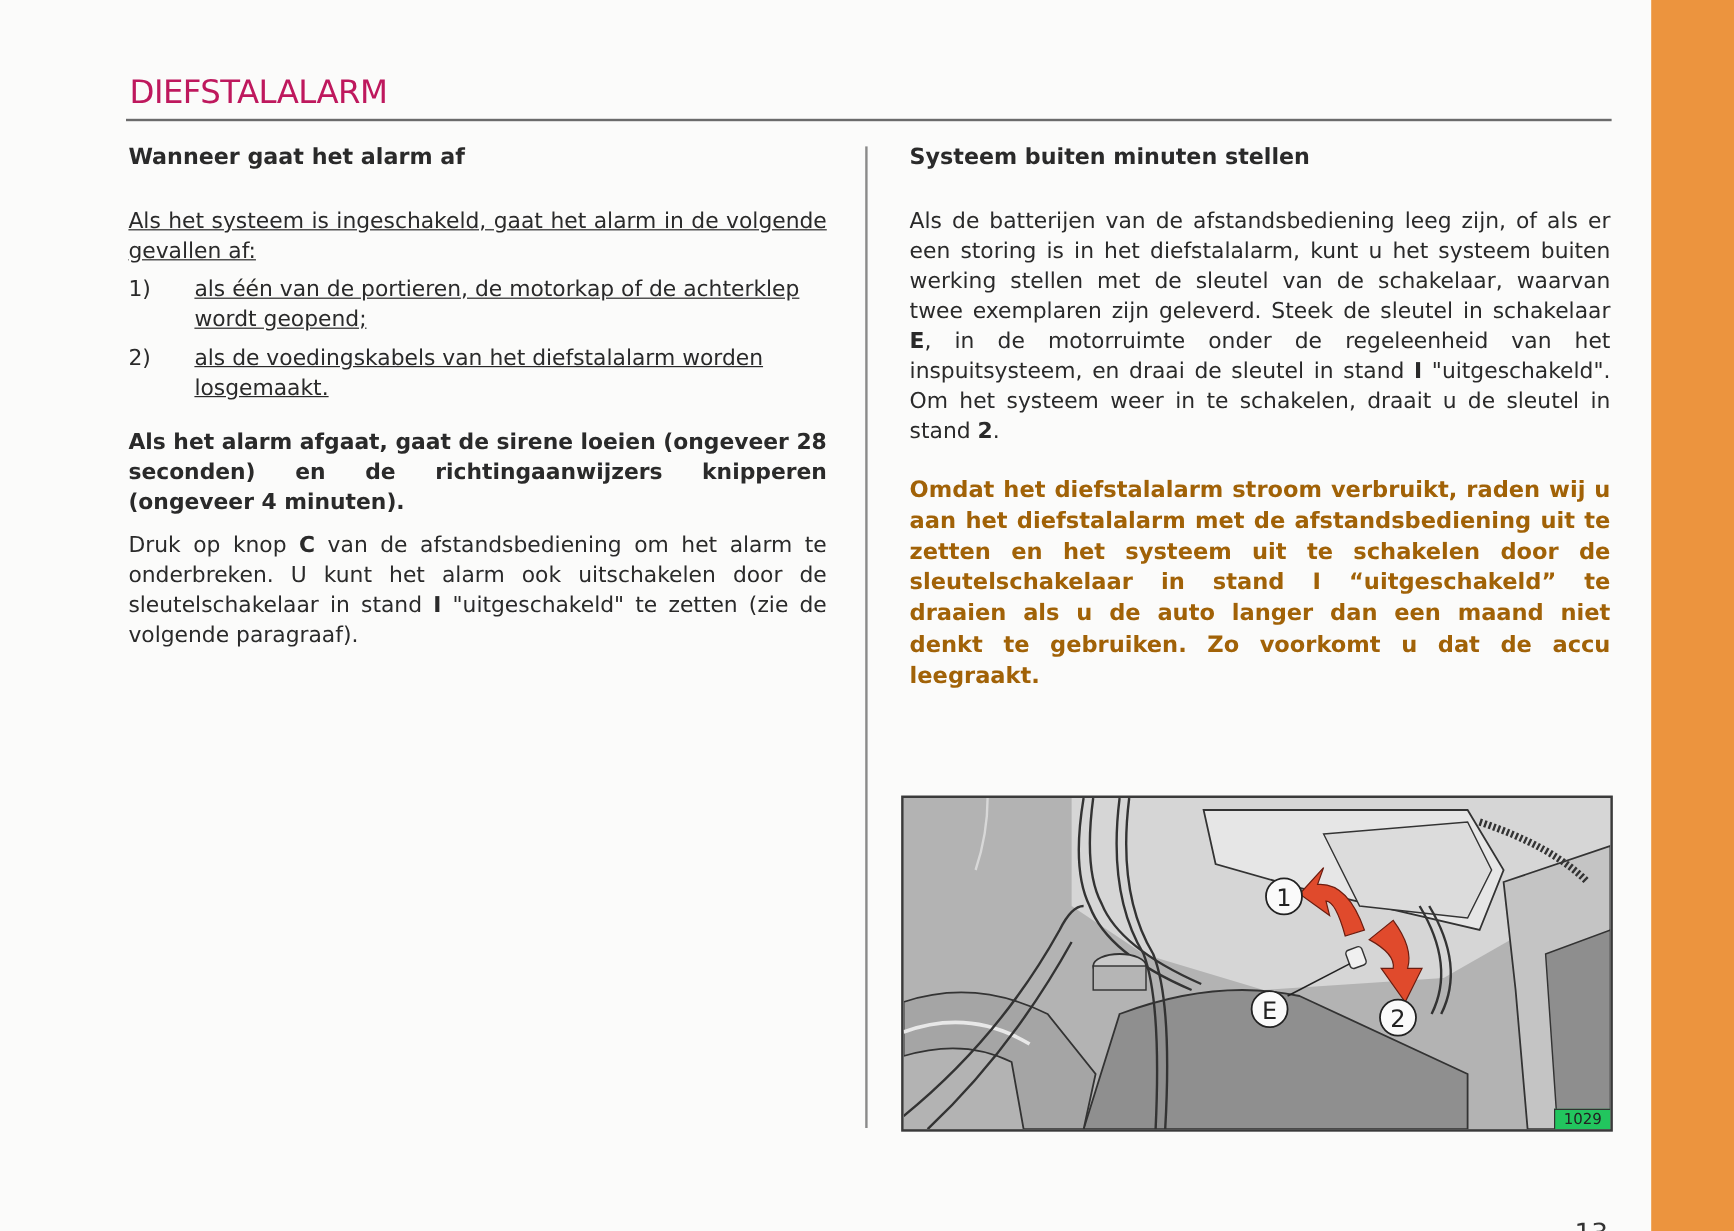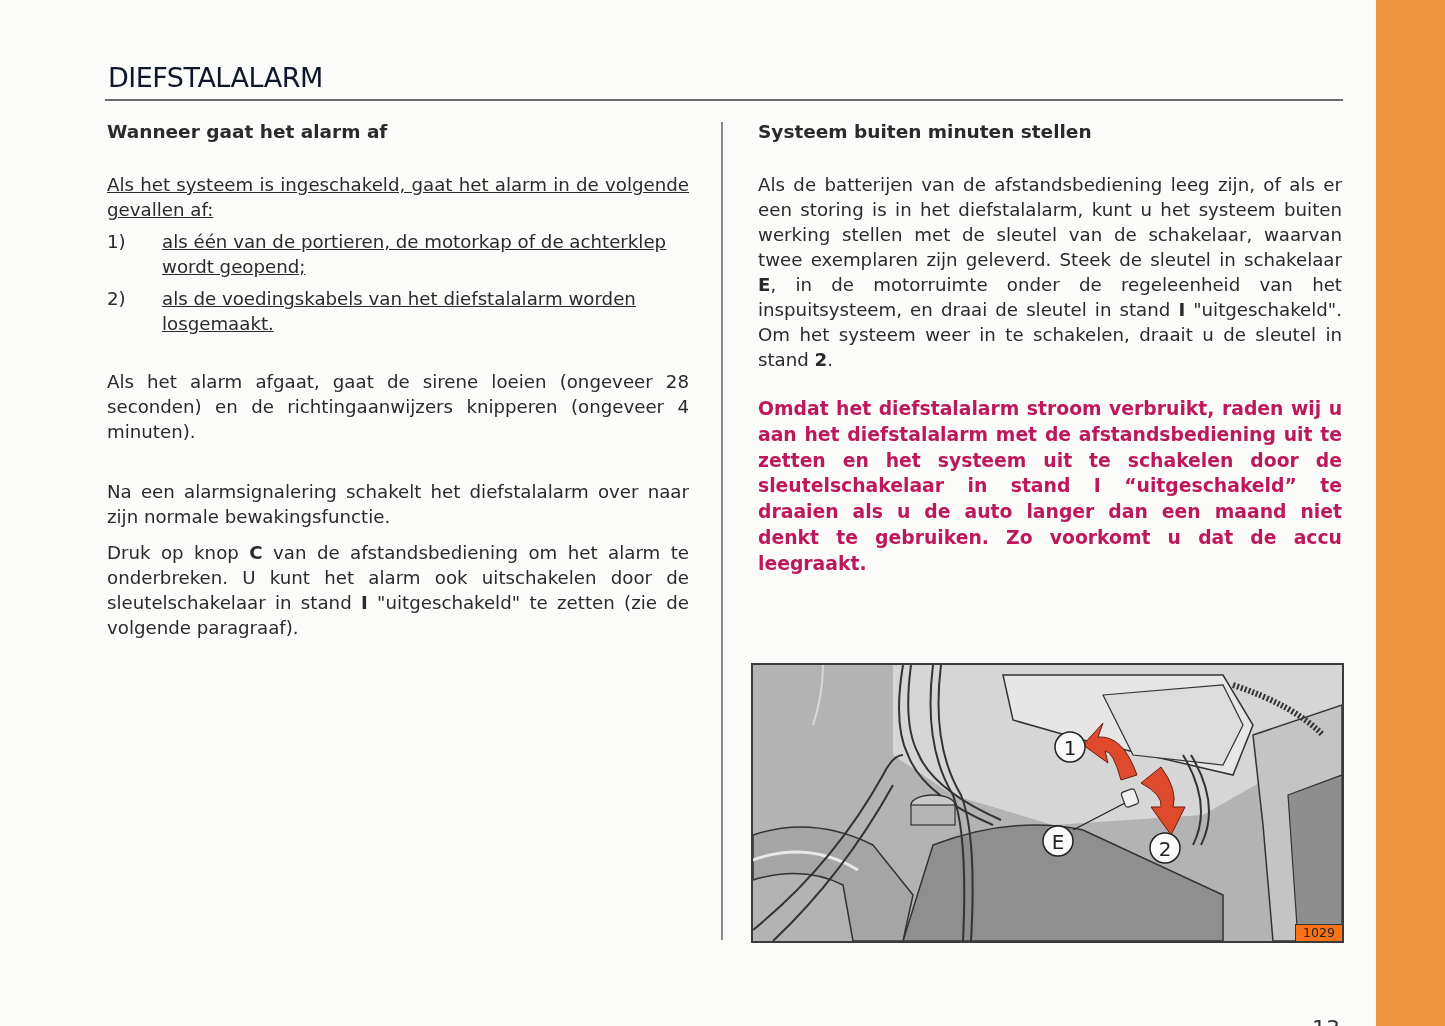--- a/index.html
+++ b/index.html
@@ -9,50 +9,50 @@
     font-family: "DejaVu Sans", sans-serif;
     color: #2a2a2a;
   }
   .orange-tab {
     position: absolute; left: 1376px; top: 0; width: 69px; height: 1026px;
     background: #ec943e;
   }
   .page-title {
     position: absolute; left: 108px; top: 62px;
     font-size: 27px; font-weight: normal; letter-spacing: -0.5px;
-    color: #0f172a;
+    color: #be185d;
   }
   .title-rule {
     position: absolute; left: 105px; top: 99px; width: 1238px; height: 2px;
     background: #6b6b6b;
   }
   .col-divider {
     position: absolute; left: 721px; top: 122px; width: 2px; height: 818px;
     background: #8a8a8a;
   }
   .col { position: absolute; font-size: 18.2px; line-height: 25px; }
   .col-left { left: 107px; top: 118px; width: 582px; }
   .col-right { left: 758px; top: 118px; width: 584px; }
   .heading { font-weight: bold; font-size: 18.5px; margin: 0; line-height: 28px; }
   .para { margin: 0; text-align: justify; }
   .list { margin: 0; padding: 0; list-style: none; }
   .list-item { display: flex; margin-top: 7px; }
   .list-num { width: 55px; flex: 0 0 55px; }
   .list-text { flex: 1; text-decoration: underline; }
-  .warning { margin: 0; font-weight: bold; font-size: 18.8px; line-height: 25.8px; text-align: justify; color: #be185d; }
+  .warning { margin: 0; font-weight: bold; font-size: 18.8px; line-height: 25.8px; text-align: justify; color: #a16207; }
   b.key { font-weight: bold; }
 
   .figure {
     position: absolute; left: 751px; top: 663px; width: 589px; height: 276px;
     border: 2px solid #3a3a3a; background: #b8b8b8; overflow: hidden;
   }
   .figure svg { display: block; }
   .fig-number {
     position: absolute; right: 0; bottom: 0; width: 46px; height: 16px;
-    background: #f97316; border-left: 1.5px solid #333; border-top: 1.5px solid #333;
+    background: #22c55e; border-left: 1.5px solid #333; border-top: 1.5px solid #333;
     font-size: 12.5px; line-height: 16px; text-align: center; color: #222;
   }
   .page-number {
     position: absolute; left: 1312px; top: 1016px; font-size: 22px; color: #333;
   }
 </style>
 </head>
 <body>
 
 <div class="orange-tab"></div>
@@ -67,22 +67,21 @@
   <ul class="list">
     <li class="list-item">
       <span class="list-num">1)</span>
       <span class="list-text">als één van de portieren, de motorkap of de achterklep wordt geopend;</span>
     </li>
     <li class="list-item">
       <span class="list-num">2)</span>
       <span class="list-text">als de voedingskabels van het diefstalalarm worden losgemaakt.</span>
     </li>
   </ul>
-  <p class="para" style="margin-top:33px;">Als het alarm afgaat, gaat de sirene loeien (ongeveer 28 seconden) en de richtingaanwijzers knipperen (ongeveer 4 minuten).</p>
-  <p class="para" style="margin-top:35px;">Na een alarmsignalering schakelt het diefstalalarm over naar zijn normale bewakingsfunctie.</p>
+  <p class="para" style="margin-top:20px;font-weight:bold;">Als het alarm afgaat, gaat de sirene loeien (ongeveer 28 seconden) en de richtingaanwijzers knipperen (ongeveer 4 minuten).</p>
   <p class="para" style="margin-top:11px;"><span>Druk op knop </span><b class="key">C</b><span> van de afstandsbediening om het alarm te onderbreken. U kunt het alarm ook uitschakelen door de sleutelschakelaar in stand </span><b class="key">I</b><span> "uitgeschakeld" te zetten (zie de volgende paragraaf).</span></p>
 </div>
 
 <div class="col col-right">
   <h2 class="heading">Systeem buiten minuten stellen</h2>
   <p class="para" style="margin-top:26px;"><span>Als de batterijen van de afstandsbediening leeg zijn, of als er een storing is in het diefstalalarm, kunt u het systeem buiten werking stellen met de sleutel van de schakelaar, waarvan twee exemplaren zijn geleverd. Steek de sleutel in schakelaar </span><b class="key">E</b><span>, in de motorruimte onder de regeleenheid van het inspuitsysteem, en draai de sleutel in stand </span><b class="key">I</b><span> "uitgeschakeld". Om het systeem weer in te schakelen, draait u de sleutel in stand </span><b class="key">2</b><span>.</span></p>
   <p class="warning" style="margin-top:24px;">Omdat het diefstalalarm stroom verbruikt, raden wij u aan het diefstalalarm met de afstandsbediening uit te zetten en het systeem uit te schakelen door de sleutelschakelaar in stand I “uitgeschakeld” te draaien als u de auto langer dan een maand niet denkt te gebruiken. Zo voorkomt u dat de accu leegraakt.</p>
 </div>
 
 <div class="figure">

